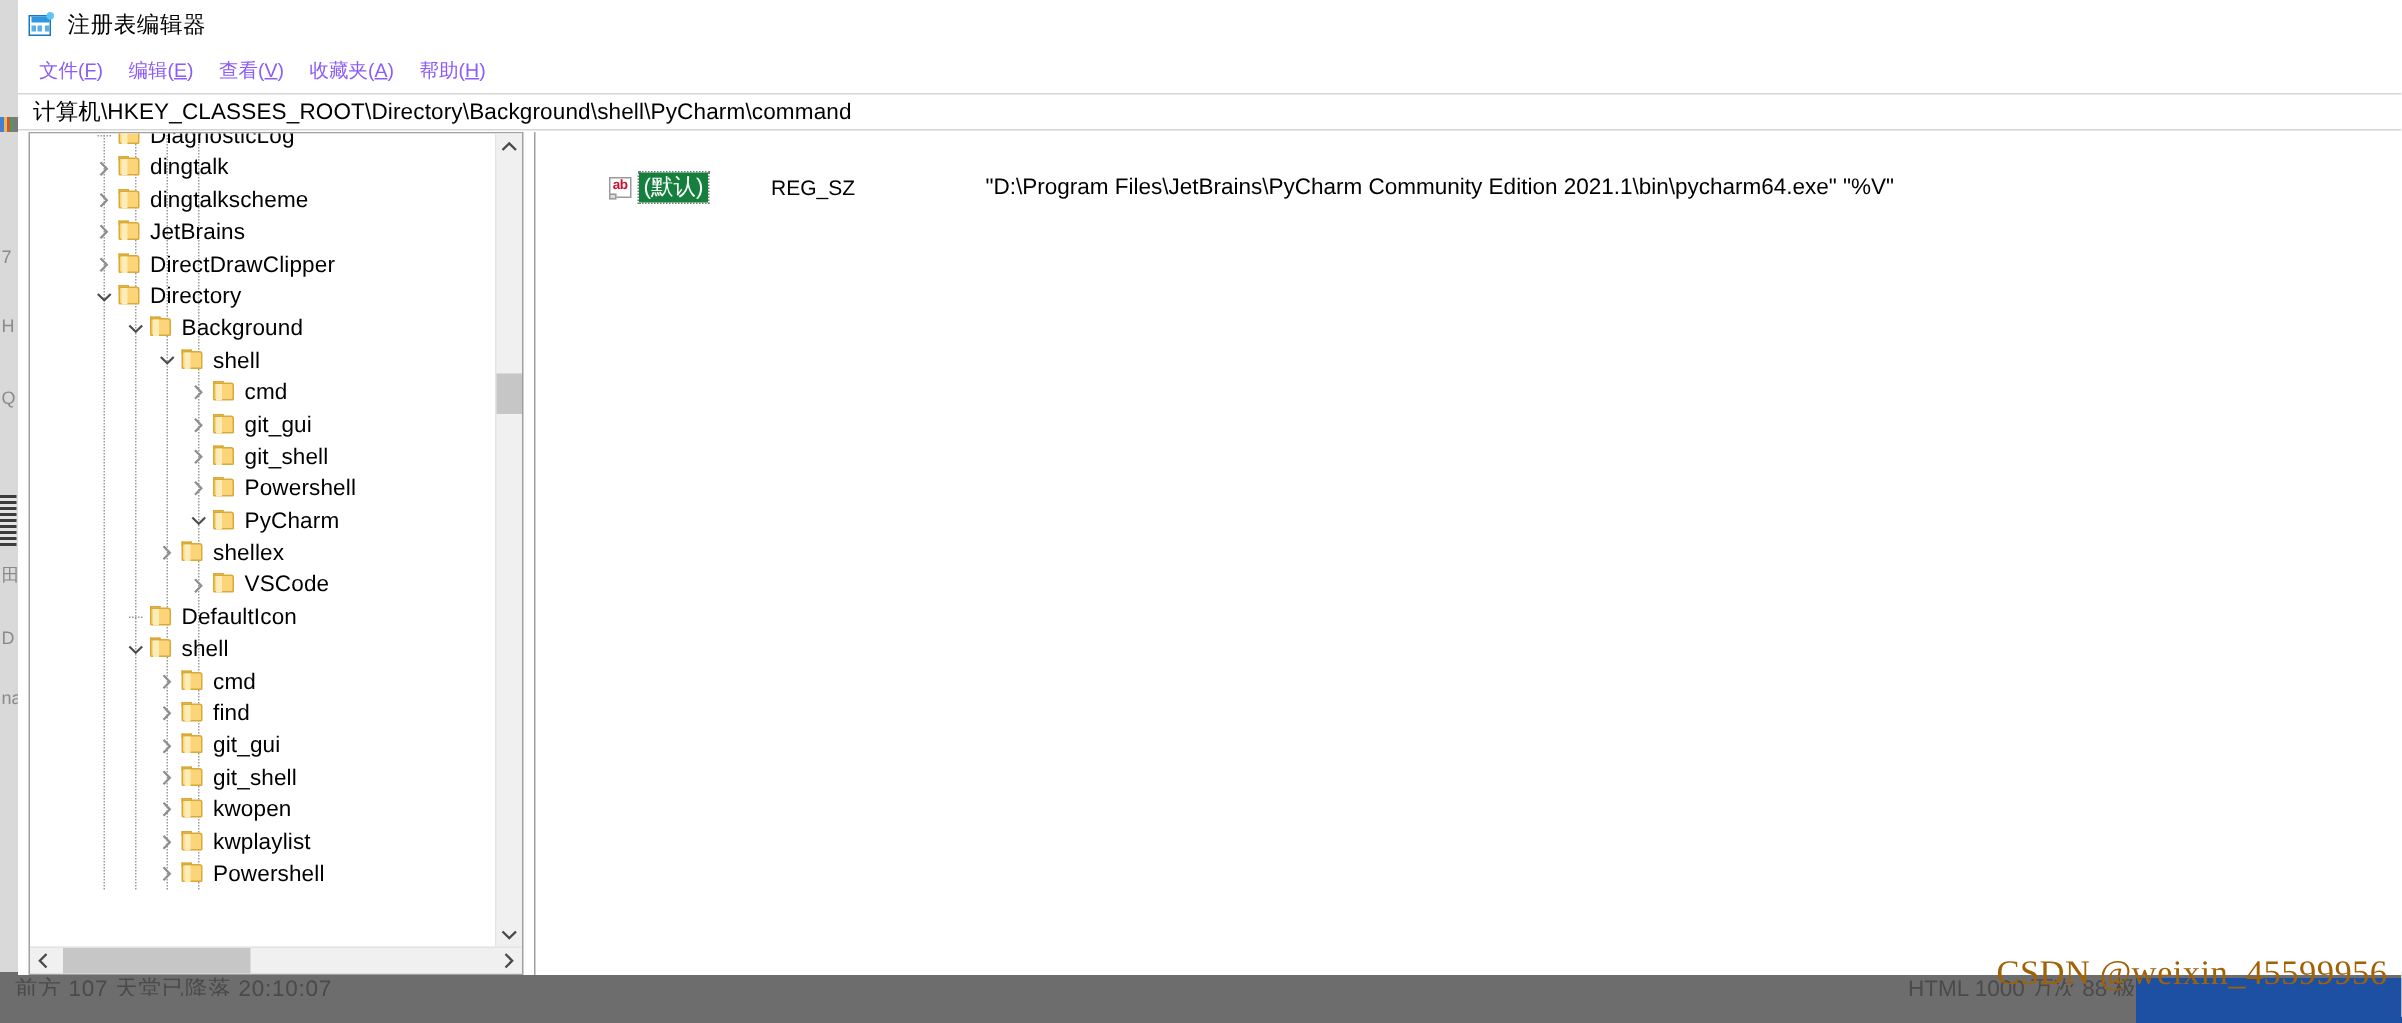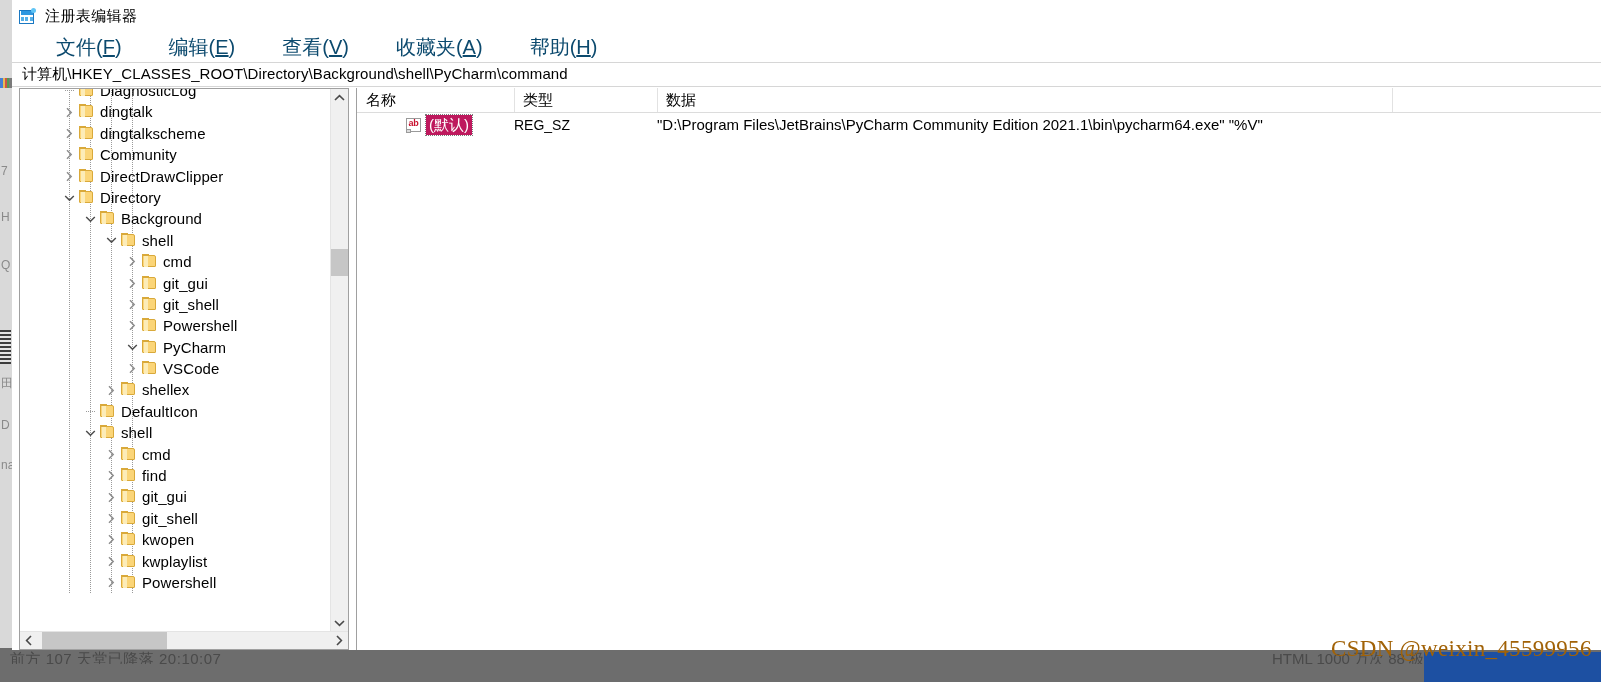--- a/index.html
+++ b/index.html
@@ -148,26 +148,25 @@
     position: absolute;
     left: 0; top: 34px;
     width: 1589px; height: 26px;
     display: flex;
     align-items: center;
     padding-left: 6px;
     box-sizing: border-box;
     background: #ffffff;
   }
   .menu-item {
-    font-size: 20px;
-    color: #0c4a6e;
+    font-size: 13px;
+    color: #8b5cf6;
     padding: 2px 9px 2px 8px;
     cursor: default;
     white-space: nowrap;
-    margin-left: 30px;
   }
   .menu-item u { text-decoration: underline; }
 
   
   #address-bar {
     position: absolute;
     left: 0px; top: 62px;
     width: 1589px; height: 25px;
     background: #ffffff;
     border-top: 1px solid #d6d6d6;
@@ -431,21 +430,21 @@
     width: 5px; height: 4px;
     background: #dcdcdc;
     border: 1px solid #9a9a9a;
     box-sizing: border-box;
   }
   .vr-name-text {
     font-size: 15px;
     line-height: 18px;
     padding: 1px 3px;
     color: #ffffff;
-    background: #be185d;
+    background: #15803d;
     outline: 1px dotted #7a7a7a;
     white-space: nowrap;
   }
   .vr-type {
     position: absolute;
     left: 157px; top: 0;
     height: 24px;
     line-height: 24px;
     font-size: 14px;
     color: #000000;
@@ -563,21 +562,21 @@
               <span class="twisty" style="left: 41px;">
                 <svg width="8" height="11" viewBox="0 0 8 11">
                   <path d="M2 1.2 L6.2 5.5 L2 9.8" stroke="#8e8e8e" stroke-width="1.5" fill="none"></path>
                 </svg>
               </span>
               <span class="folder-icon" style="left: 59px; top: 3px;">
                 <span class="tab"></span>
                 <span class="back"></span>
                 <span class="fold"></span>
               </span>
-              <span class="tree-label" style="left: 77px;">Community</span>
+              <span class="tree-label" style="left: 77px;">JetBrains</span>
             </div>
             <div class="tree-row">
               <span class="twisty" style="left: 41px;">
                 <svg width="8" height="11" viewBox="0 0 8 11">
                   <path d="M2 1.2 L6.2 5.5 L2 9.8" stroke="#8e8e8e" stroke-width="1.5" fill="none"></path>
                 </svg>
               </span>
               <span class="folder-icon" style="left: 59px; top: 3px;">
                 <span class="tab"></span>
                 <span class="back"></span>
@@ -683,44 +682,44 @@
                 </svg>
               </span>
               <span class="folder-icon" style="left: 122px; top: 3px;">
                 <span class="tab"></span>
                 <span class="back"></span>
                 <span class="fold"></span>
               </span>
               <span class="tree-label" style="left: 140px;">PyCharm</span>
             </div>
             <div class="tree-row">
+              <span class="twisty" style="left: 83px;">
+                <svg width="8" height="11" viewBox="0 0 8 11">
+                  <path d="M2 1.2 L6.2 5.5 L2 9.8" stroke="#8e8e8e" stroke-width="1.5" fill="none"></path>
+                </svg>
+              </span>
+              <span class="folder-icon" style="left: 101px; top: 3px;">
+                <span class="tab"></span>
+                <span class="back"></span>
+                <span class="fold"></span>
+              </span>
+              <span class="tree-label" style="left: 119px;">shellex</span>
+            </div>
+            <div class="tree-row">
               <span class="twisty" style="left: 104px;">
                 <svg width="8" height="11" viewBox="0 0 8 11">
                   <path d="M2 1.2 L6.2 5.5 L2 9.8" stroke="#8e8e8e" stroke-width="1.5" fill="none"></path>
                 </svg>
               </span>
               <span class="folder-icon" style="left: 122px; top: 3px;">
                 <span class="tab"></span>
                 <span class="back"></span>
                 <span class="fold"></span>
               </span>
               <span class="tree-label" style="left: 140px;">VSCode</span>
-            </div>
-            <div class="tree-row">
-              <span class="twisty" style="left: 83px;">
-                <svg width="8" height="11" viewBox="0 0 8 11">
-                  <path d="M2 1.2 L6.2 5.5 L2 9.8" stroke="#8e8e8e" stroke-width="1.5" fill="none"></path>
-                </svg>
-              </span>
-              <span class="folder-icon" style="left: 101px; top: 3px;">
-                <span class="tab"></span>
-                <span class="back"></span>
-                <span class="fold"></span>
-              </span>
-              <span class="tree-label" style="left: 119px;">shellex</span>
             </div>
             <div class="tree-row">
               <span class="dotline" style="left: 62px;"></span>
               <span class="folder-icon" style="left: 80px; top: 3px;">
                 <span class="tab"></span>
                 <span class="back"></span>
                 <span class="fold"></span>
               </span>
               <span class="tree-label" style="left: 98px;">DefaultIcon</span>
             </div>
@@ -854,28 +853,20 @@
         <div id="tree-hscroll-thumb"></div>
         <div class="hscroll-arrow" id="tree-hscroll-right">
           <svg width="8" height="11" viewBox="0 0 8 11">
               <path d="M2 1 L6.4 5.5 L2 10" stroke="#4a4a4a" stroke-width="1.6" fill="none"></path>
             </svg>
         </div>
       </div>
     </div>
 
     <div id="values-pane">
-      <div id="values-header">
-        <div class="col-head" style="left:0px;width:157px">名称</div>
-        <div class="col-sep" style="left:157px"></div>
-        <div class="col-head" style="left:157px;width:143px">类型</div>
-        <div class="col-sep" style="left:300px"></div>
-        <div class="col-head" style="left:300px;width:735px">数据</div>
-        <div class="col-sep" style="left:1035px"></div>
-      </div>
       <div id="values-rows">
           <div class="value-row">
             <div class="vr-name">
               <span class="ab-icon">
                 <span class="sheet"></span>
                 <span class="txt">ab</span>
                 <span class="curl"></span>
               </span>
               <span class="vr-name-text">(默认)</span>
             </div>

